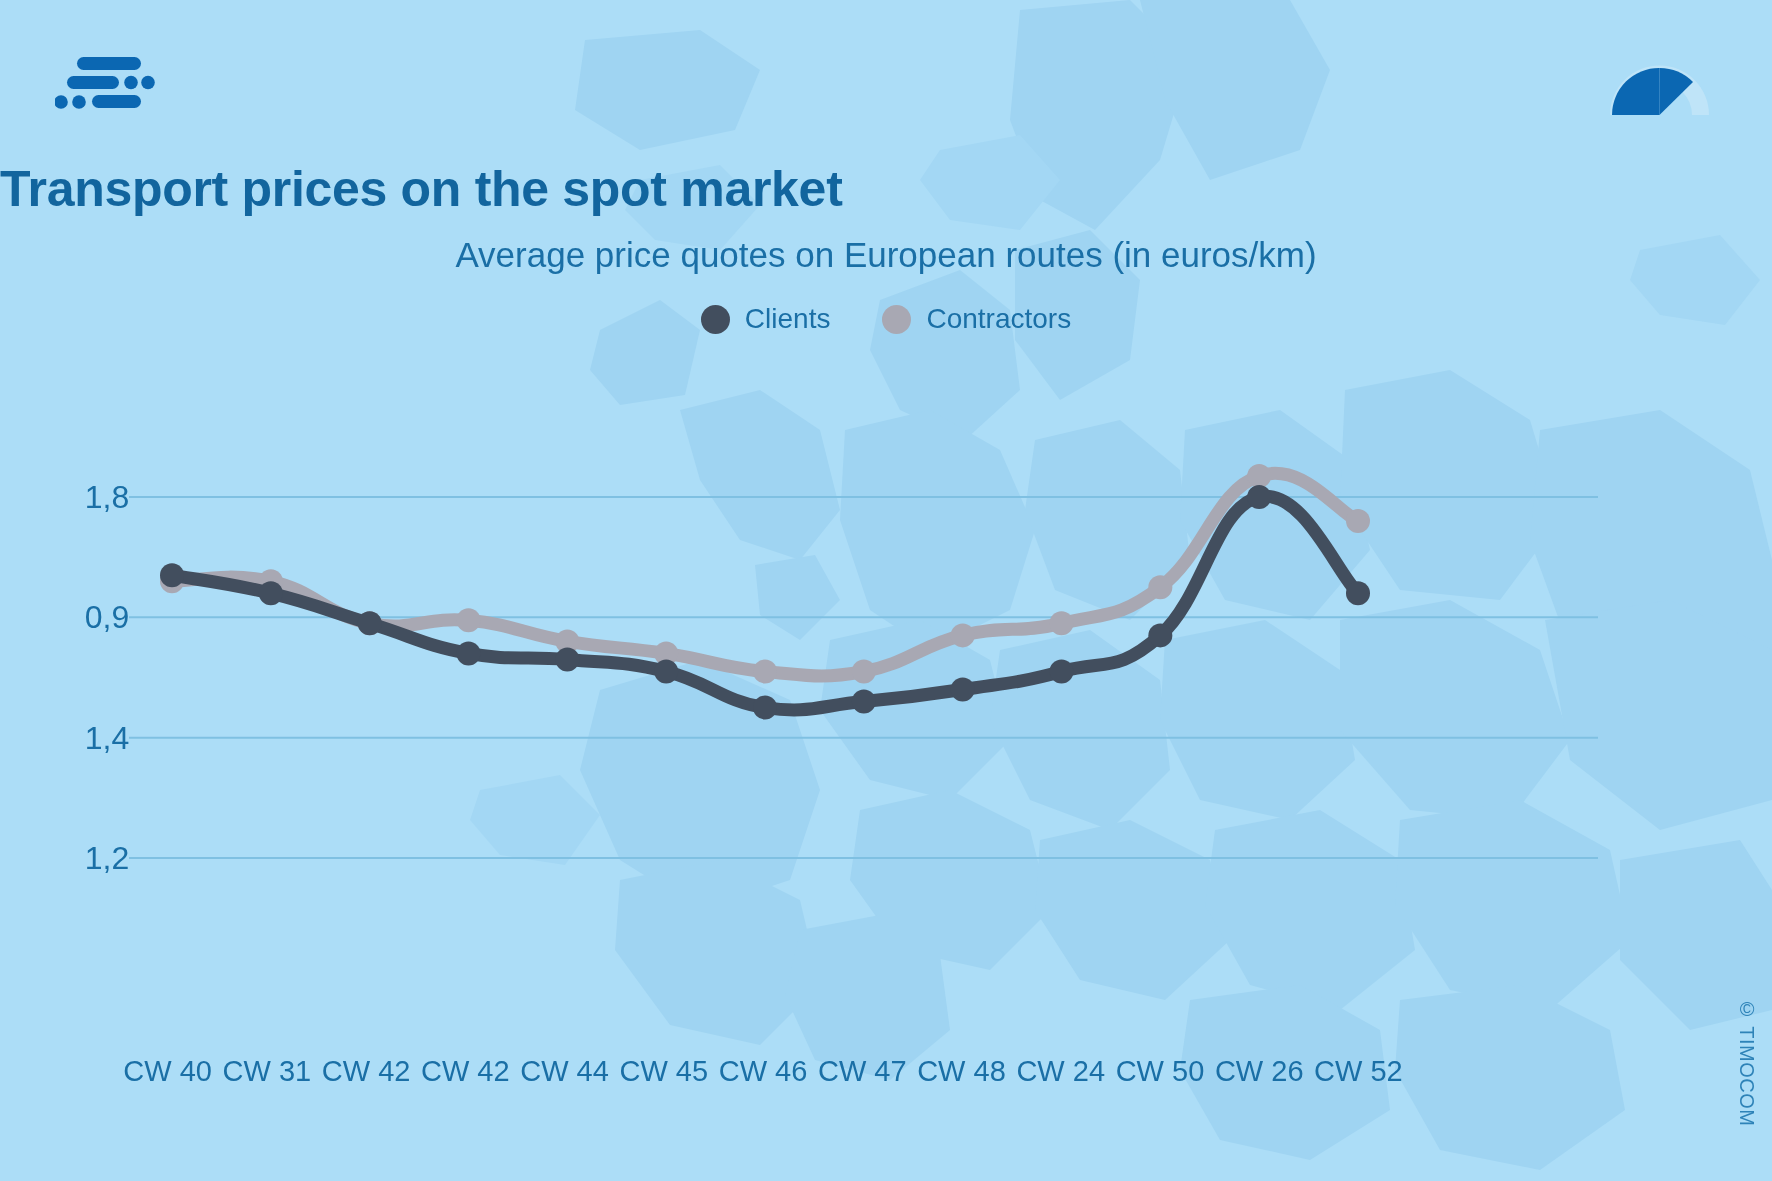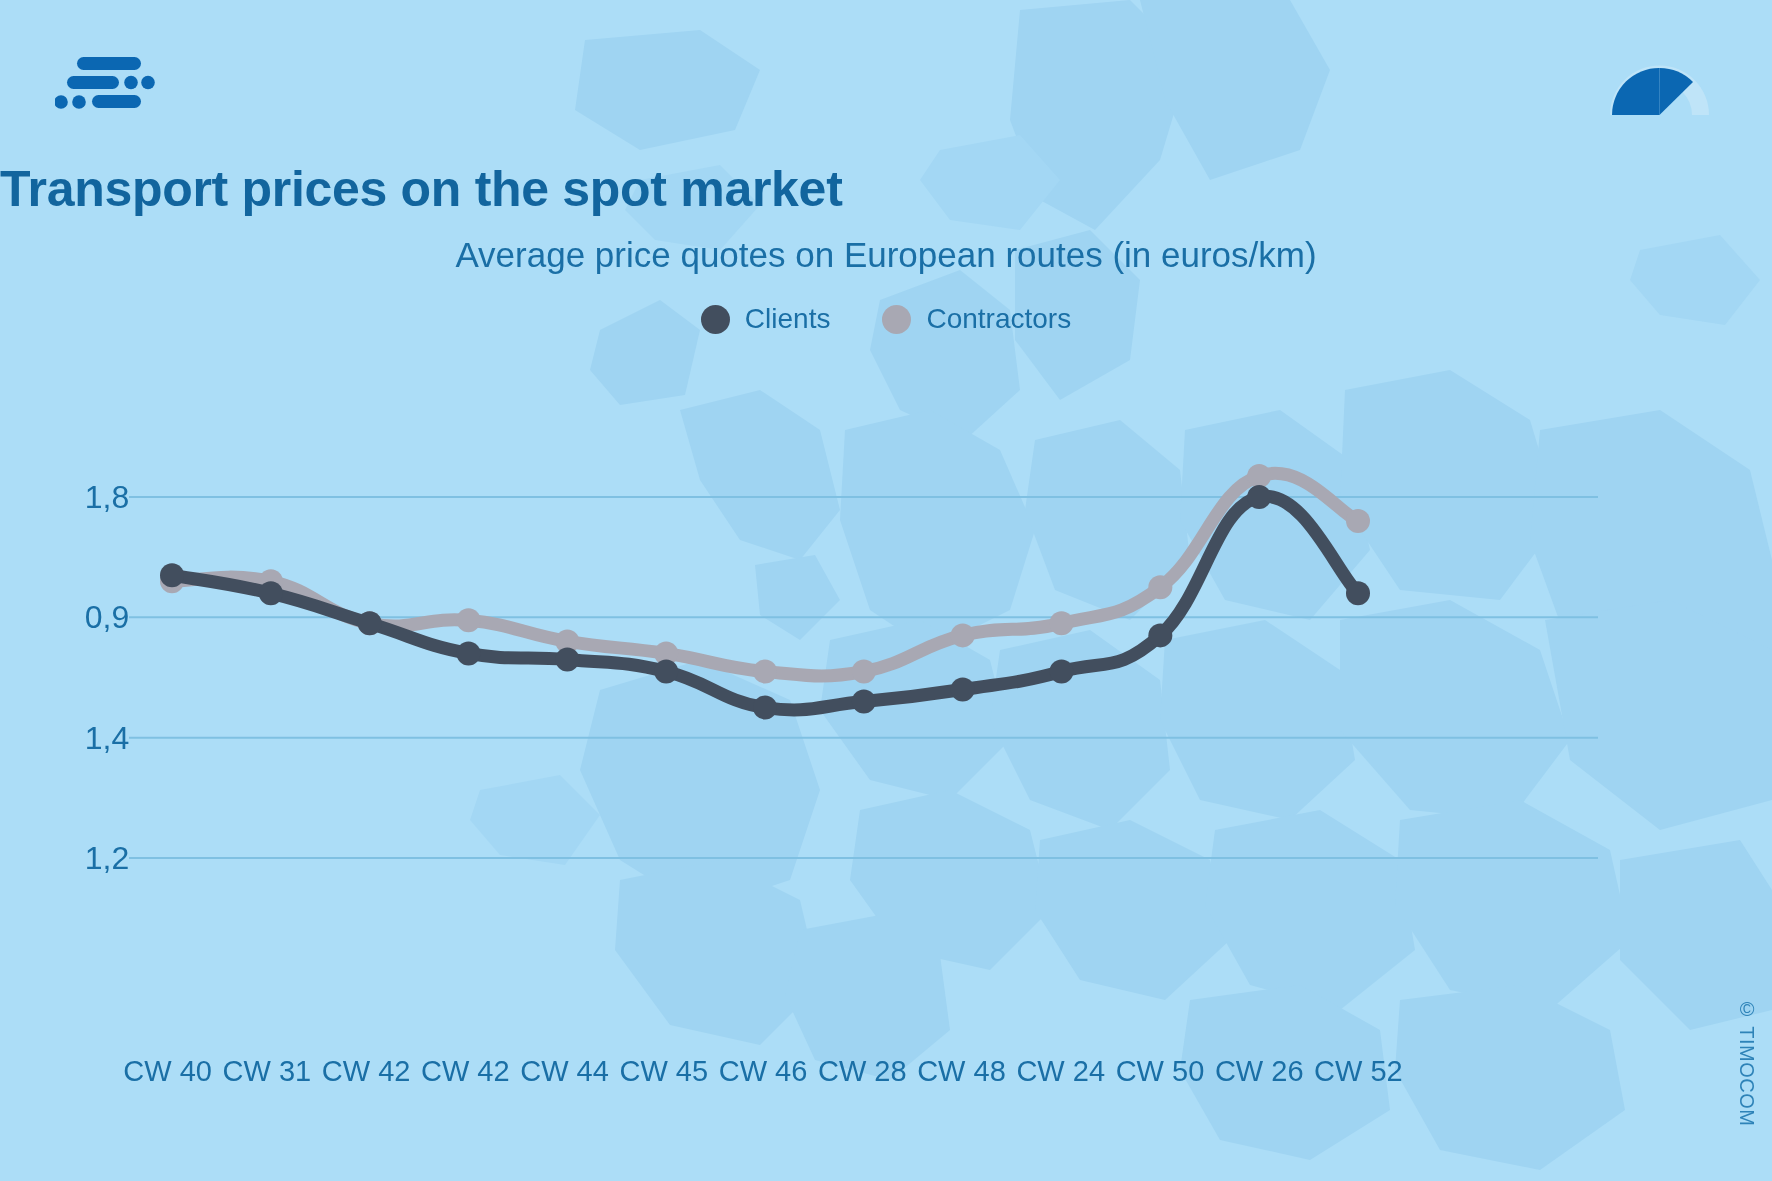--- a/index.html
+++ b/index.html
@@ -182,21 +182,21 @@
 </svg>
 
 <div id="x-axis">
     <div class="xtick">CW 40</div>
     <div class="xtick">CW 31</div>
     <div class="xtick">CW 42</div>
     <div class="xtick">CW 42</div>
     <div class="xtick">CW 44</div>
     <div class="xtick">CW 45</div>
     <div class="xtick">CW 46</div>
-    <div class="xtick">CW 28</div>
+    <div class="xtick">CW 47</div>
     <div class="xtick">CW 48</div>
     <div class="xtick">CW 24</div>
     <div class="xtick">CW 50</div>
     <div class="xtick">CW 26</div>
     <div class="xtick">CW 52</div>
   </div>
 
 <div id="copyright">© TIMOCOM</div>
 
 </body></html>

